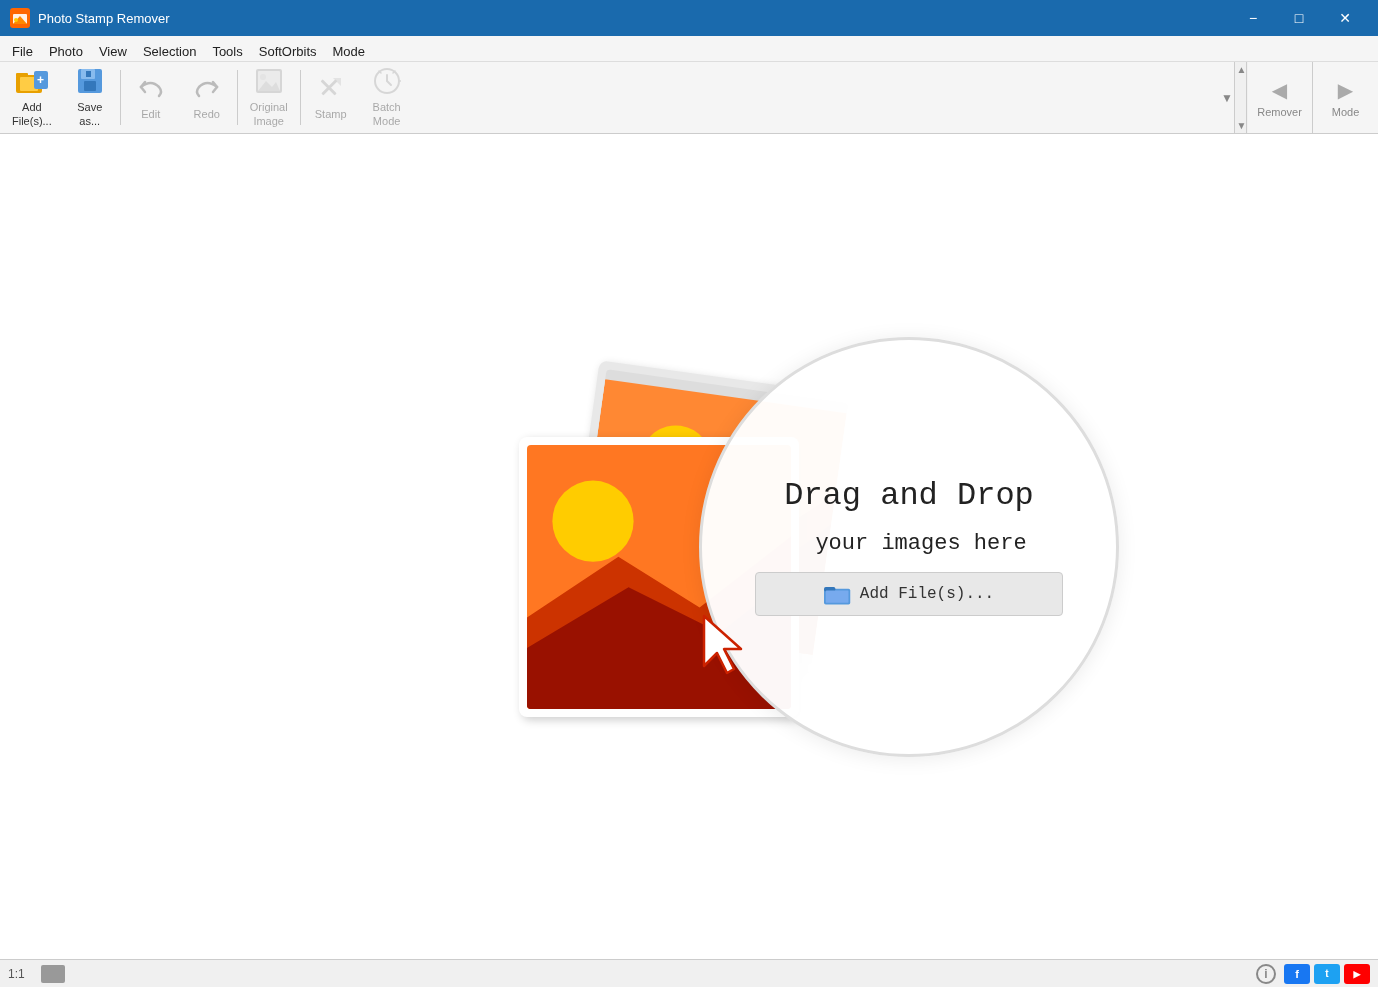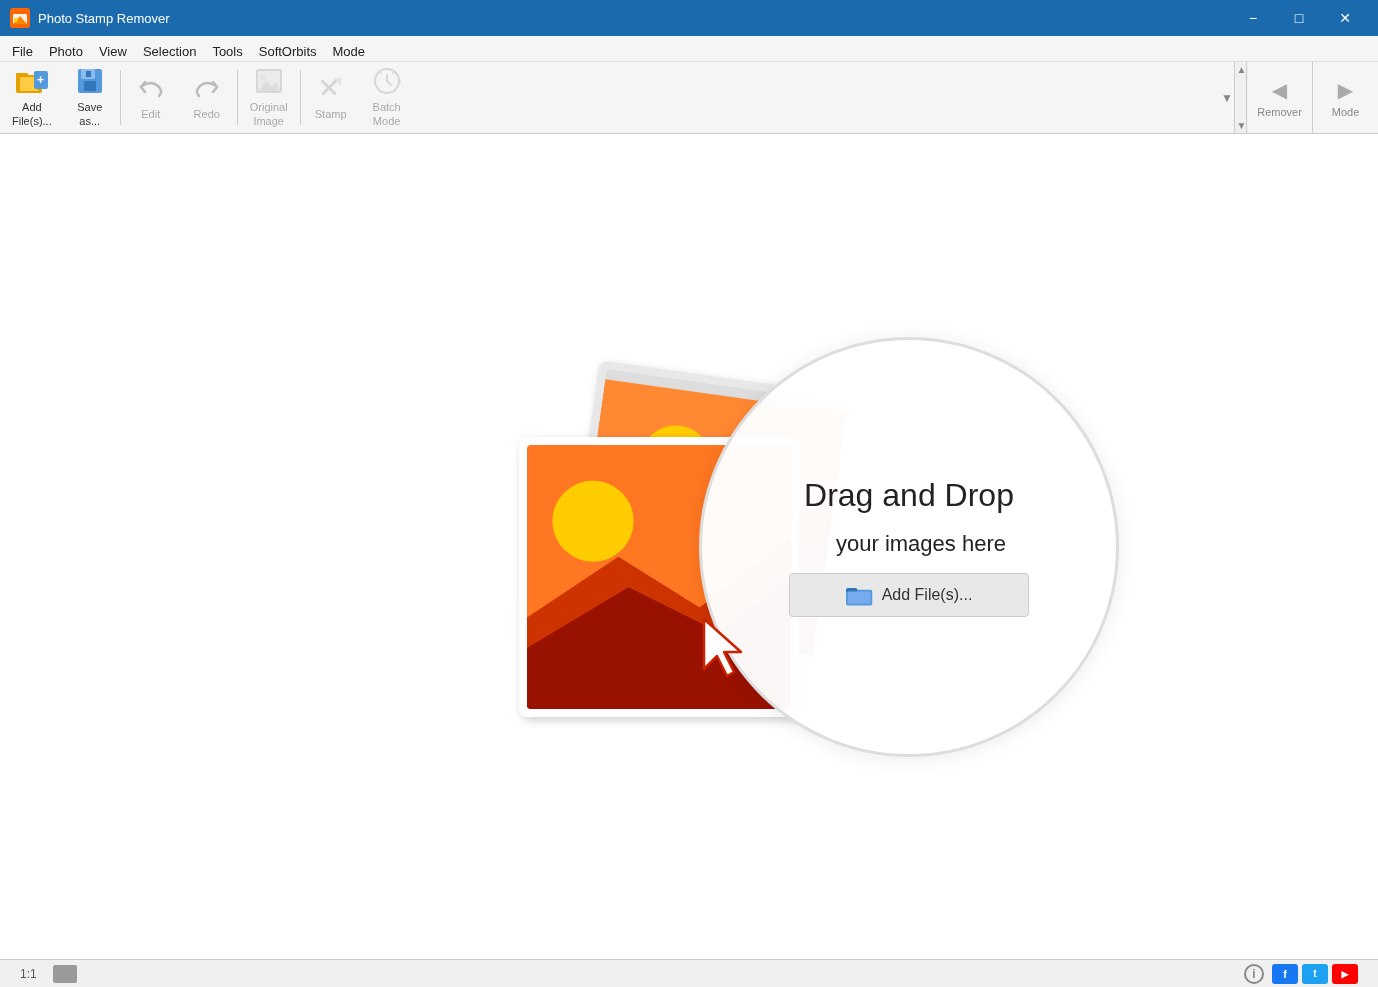--- a/index.html
+++ b/index.html
@@ -134,20 +134,21 @@
 
     
     #main-content {
       flex: 1;
       background: white;
       position: relative;
       overflow: hidden;
       display: flex;
       align-items: center;
       justify-content: center;
+      font-family: Liberation Mono, monospace;
     }
 
     
     #dropzone-area {
       display: flex;
       flex-direction: row;
       align-items: center;
       gap: 0;
       position: relative;
     }
@@ -255,35 +256,35 @@
       display: flex;
       align-items: center;
       gap: 8px;
       background: #e8e8e8;
       border: 1px solid #ccc;
       border-radius: 4px;
       padding: 10px 30px;
       cursor: pointer;
       font-size: 16px;
       color: #333;
-      width: 240px;
+      width: 308px;
       justify-content: center;
     }
     .folder-icon-svg {
       width: 28px; height: 22px;
     }
 
     
     #status-bar {
       height: 28px;
       background: #f0f0f0;
       border-top: 1px solid #ccc;
       display: flex;
       align-items: center;
-      padding: 0 20px;
+      padding: 0 8px;
       font-size: 12px;
       color: #555;
       flex-shrink: 0;
     }
     #status-bar .zoom-label { margin-right: 16px; }
     #status-bar .spacer { flex: 1; }
     #status-bar .info-icon {
       margin-right: 8px; cursor: pointer;
       width: 20px; height: 20px;
       border-radius: 50%;

